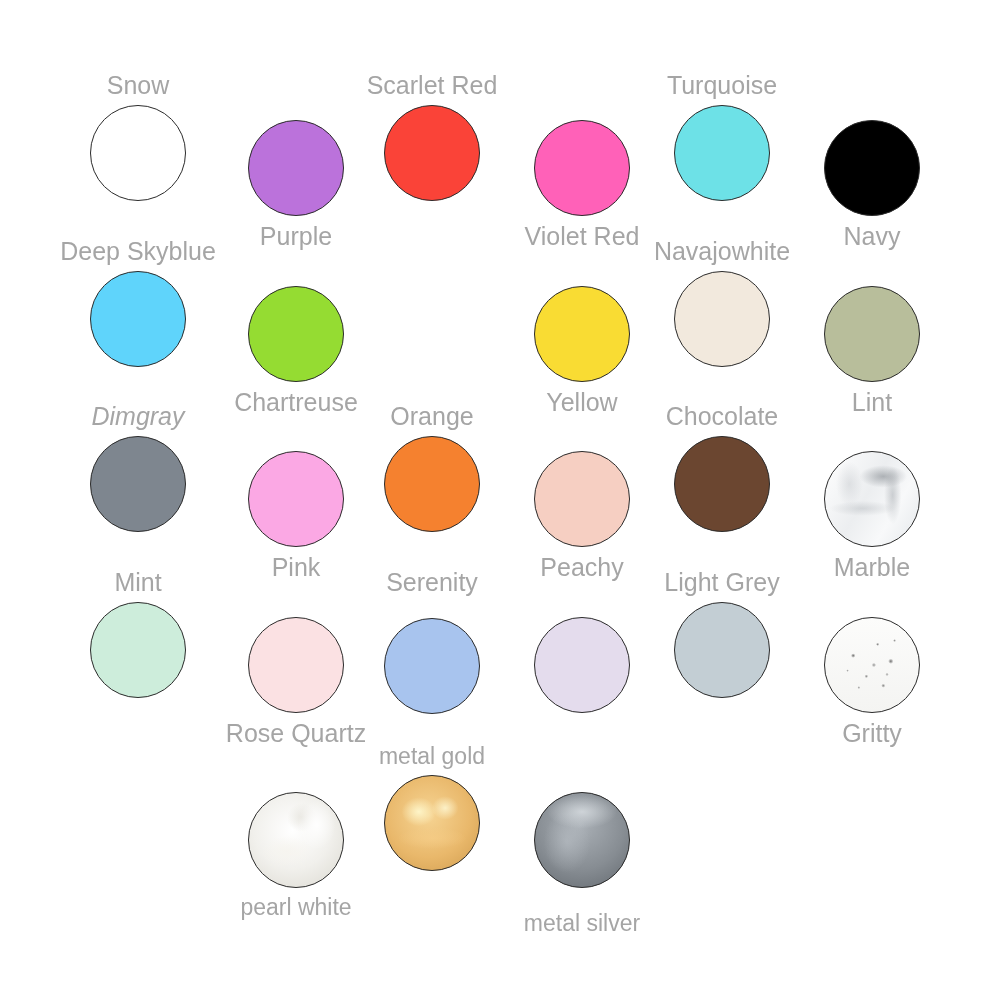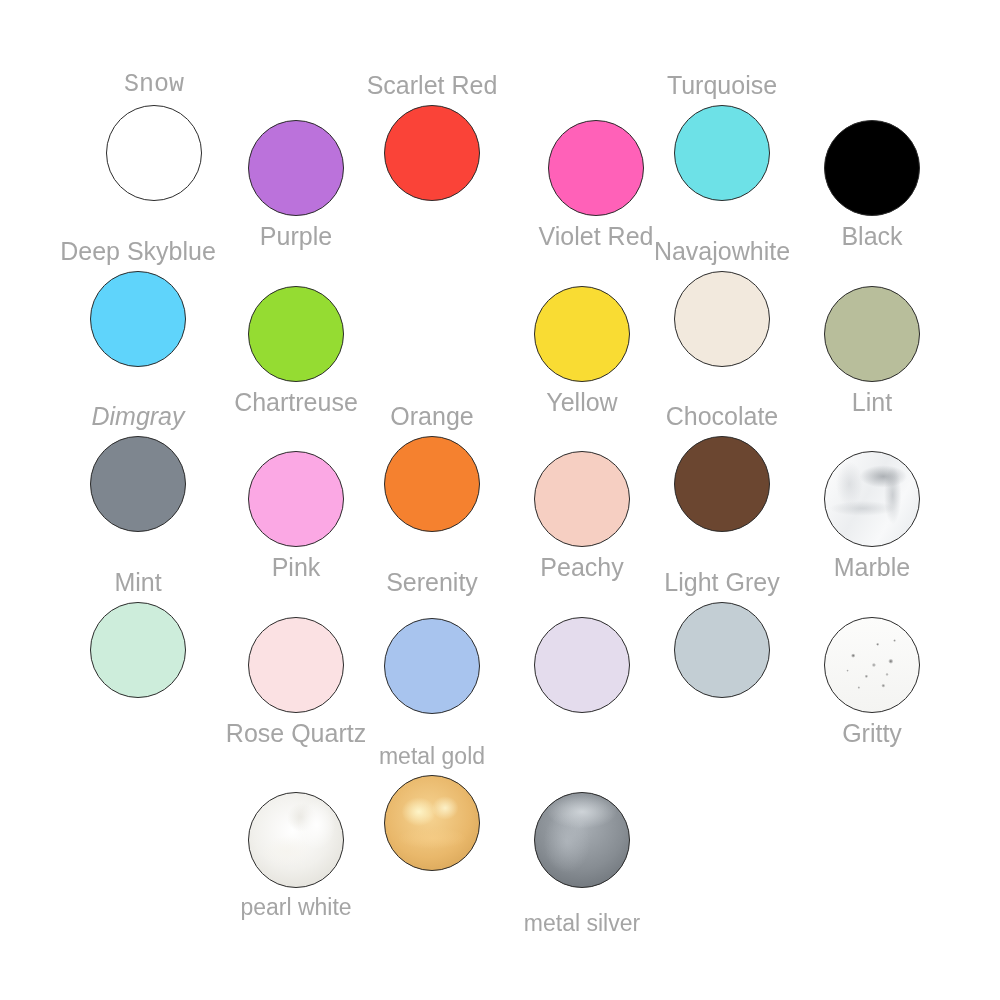--- a/index.html
+++ b/index.html
@@ -122,42 +122,42 @@
     background-image:
       radial-gradient(ellipse 46px 22px at 50% 20%, rgba(222,227,231,.75) 0%, rgba(210,216,221,0) 76%),
       radial-gradient(ellipse 30px 40px at 34% 52%, rgba(198,204,210,.45) 0%, rgba(198,204,210,0) 78%),
       radial-gradient(circle 74px at 48% 34%, #aab0b6 0%, #878d93 60%, #686e74 100%);
   }
 </style>
 </head>
 <body>
 
 <div id="swatch-board" style="background: rgb(255, 255, 255);">
-    <div class="swatch label-above" style="left: 74px; top: 72px; font-family: Liberation Mono, monospace;">
+    <div class="swatch label-above" style="left: 58px; top: 72px;">
       <div class="swatch-label">Snow</div>
       <div class="swatch-circle" style="border-color: rgb(43, 43, 43); background-color: rgb(255, 255, 255);"></div>
     </div>
     <div class="swatch label-below" style="left: 216px; top: 120px;">
       <div class="swatch-label">Purple</div>
       <div class="swatch-circle" style="border-color: rgb(43, 43, 43); background-color: rgb(187, 114, 219);"></div>
     </div>
     <div class="swatch label-above" style="left: 352px; top: 72px;">
       <div class="swatch-label">Scarlet Red</div>
       <div class="swatch-circle" style="border-color: rgb(43, 43, 43); background-color: rgb(250, 67, 56);"></div>
     </div>
-    <div class="swatch label-below" style="left: 516px; top: 120px; justify-content: flex-end;">
+    <div class="swatch label-below" style="left: 502px; top: 120px; justify-content: flex-end;">
       <div class="swatch-label">Violet Red</div>
       <div class="swatch-circle" style="border-color: rgb(43, 43, 43); background-color: rgb(255, 97, 184);"></div>
     </div>
     <div class="swatch label-above" style="left: 642px; top: 72px;">
       <div class="swatch-label">Turquoise</div>
       <div class="swatch-circle" style="border-color: rgb(43, 43, 43); background-color: rgb(109, 225, 231);"></div>
     </div>
     <div class="swatch label-below" style="left: 792px; top: 120px;">
-      <div class="swatch-label">Black</div>
+      <div class="swatch-label">Navy</div>
       <div class="swatch-circle" style="border-color: rgb(43, 43, 43); background-color: rgb(0, 0, 0);"></div>
     </div>
     <div class="swatch label-above" style="left: 58px; top: 238px;">
       <div class="swatch-label">Deep Skyblue</div>
       <div class="swatch-circle" style="border-color: rgb(43, 43, 43); background-color: rgb(95, 212, 251);"></div>
     </div>
     <div class="swatch label-below" style="left: 216px; top: 286px;">
       <div class="swatch-label">Chartreuse</div>
       <div class="swatch-circle" style="border-color: rgb(43, 43, 43); background-color: rgb(149, 220, 50);"></div>
     </div>

